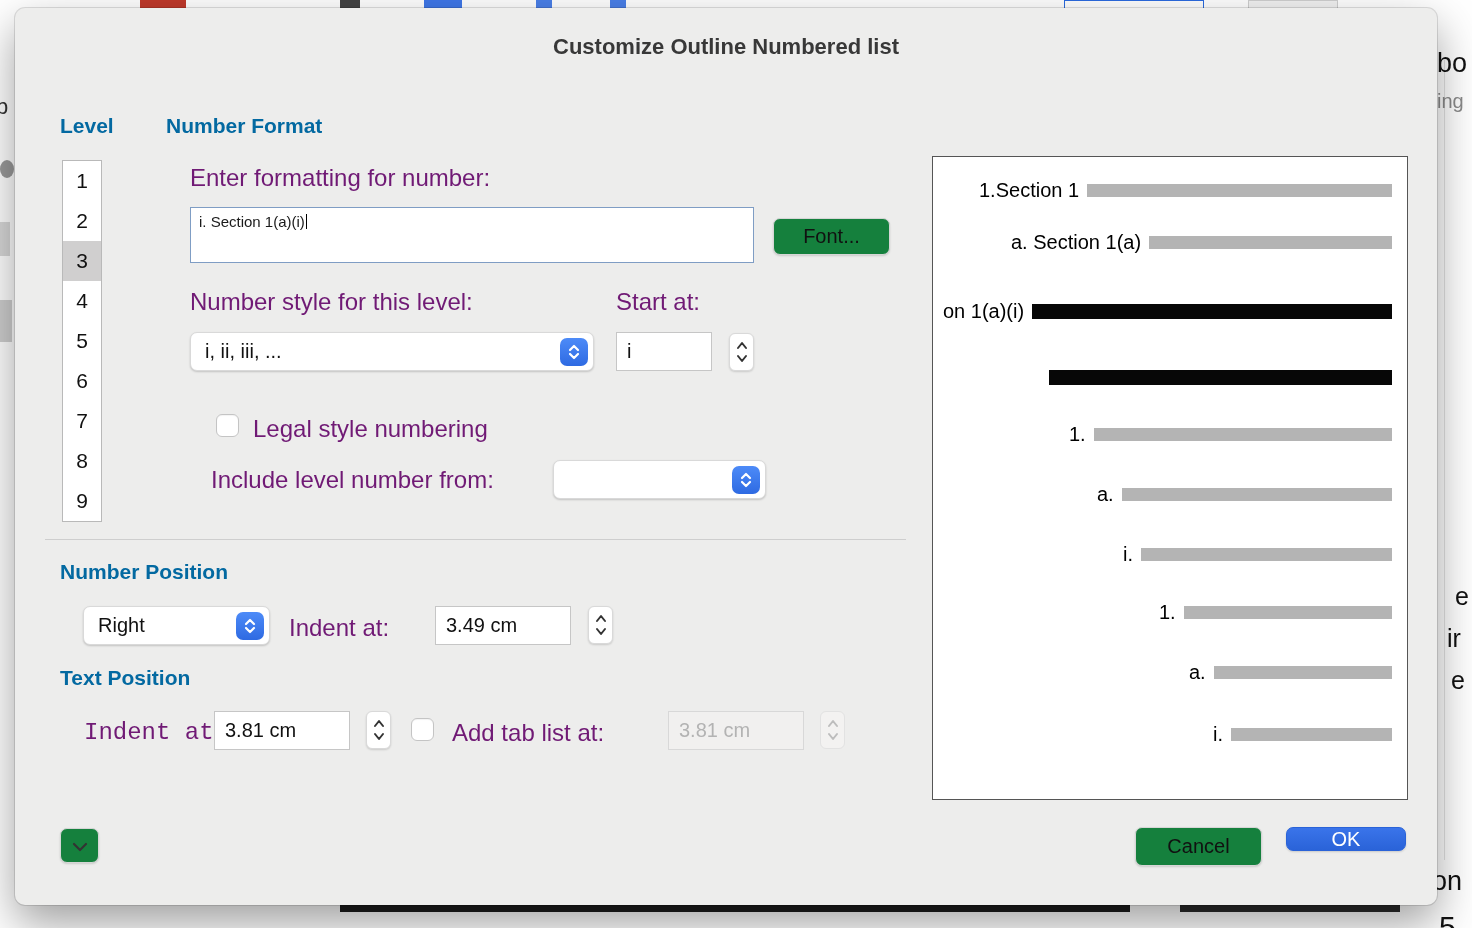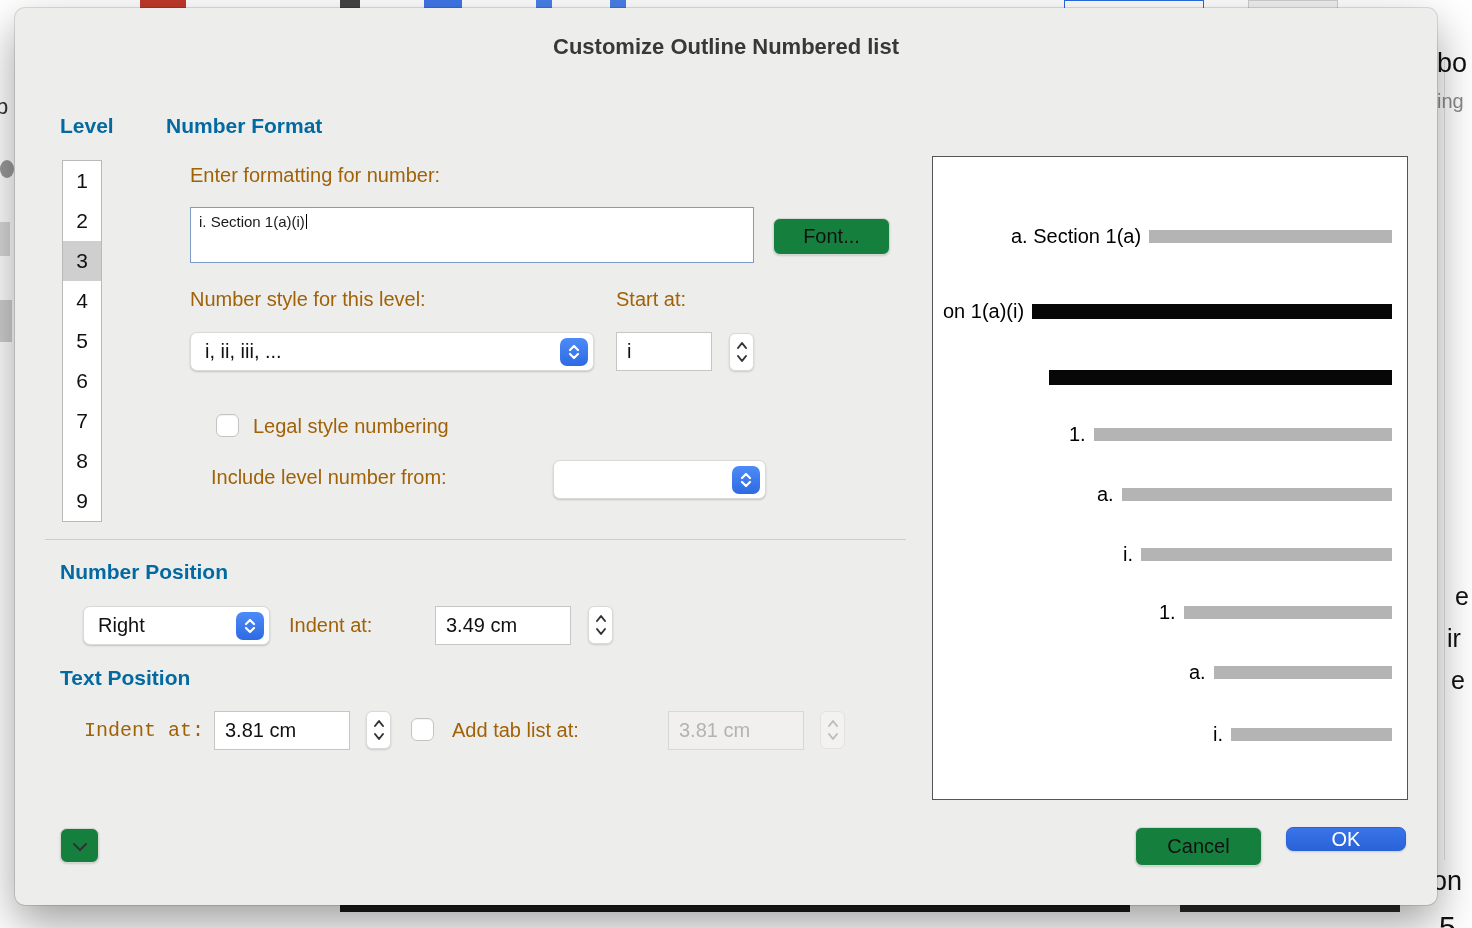--- a/index.html
+++ b/index.html
@@ -12,21 +12,21 @@
   .bg-line { position:absolute; z-index:1; background:#e3e3e3; }
 
   
   .dialog { position:absolute; left:15px; top:8px; width:1422px; height:897px;
     background:#ededec; border-radius:10px; z-index:10;
     box-shadow:0 18px 45px rgba(0,0,0,.38), 0 0 0 1px rgba(0,0,0,.12); }
   .title { position:absolute; top:26px; left:0; right:0; text-align:center;
     font-size:22px; font-weight:bold; color:#383838; }
 
   .heading { position:absolute; font-size:21px; font-weight:bold; color:#0369a1; }
-  .lbl { position:absolute; font-size:20px; color:#a16207; white-space:nowrap; }
+  .lbl { position:absolute; font-size:24px; color:#701a75; white-space:nowrap; }
 
   
   .level-list { position:absolute; left:47px; top:152px; width:40px; height:362px;
     background:#fff; border:1px solid #b9b9b9; display:flex; flex-direction:column; }
   .level-item { flex:1; display:flex; align-items:center; justify-content:center;
     font-size:21px; color:#111; cursor:default; }
   .level-item.selected { background:#d0cfcf; }
 
   
   .format-field { position:absolute; left:175px; top:199px; width:564px; height:56px;
@@ -209,21 +209,25 @@
   <div class="lbl" style="left:437px; top:711px;">Add tab list at:</div>
   <input class="field" style="left: 653px; top: 703px; width: 136px; height: 39px;" disabled="" value="3.81 cm">
   <div class="stepper disabled" style="left:805px; top:703px;">
     <svg width="14" height="26" viewBox="0 0 14 26">
         <path d="M3 9l4-5 4 5" stroke="#bdbdbd" stroke-width="2" fill="none" stroke-linecap="round" stroke-linejoin="round"></path>
         <path d="M3 17l4 5 4-5" stroke="#bdbdbd" stroke-width="2" fill="none" stroke-linecap="round" stroke-linejoin="round"></path>
       </svg>
   </div>
 
   <div class="preview">
-    <div class="prow" style="top:64px;  left:78px;">
+    <div class="prow" style="top:18px;  left:46px;">
+        <span class="pnum">1.Section 1</span>
+        <span class="pbar gray"></span>
+      </div>
+    <div class="prow" style="top:70px;  left:78px;">
         <span class="pnum">a. Section 1(a)</span>
         <span class="pbar gray"></span>
       </div>
     <div class="prow" style="top:139px; left:10px;">
         <span class="pnum">on 1(a)(i)</span>
         <span class="pbar black"></span>
       </div>
     <div class="prow" style="top:205px; left:116px;">
         <span class="pbar black"></span>
       </div>

